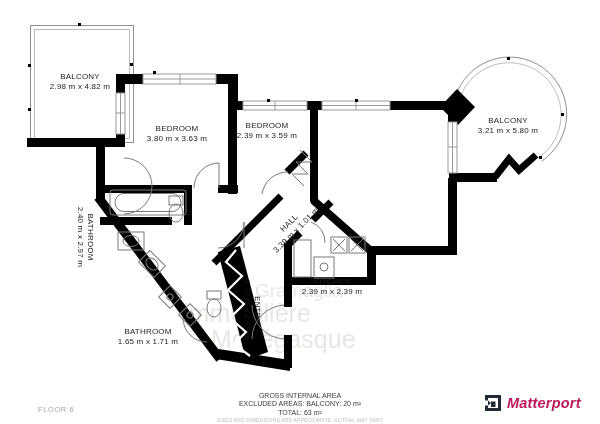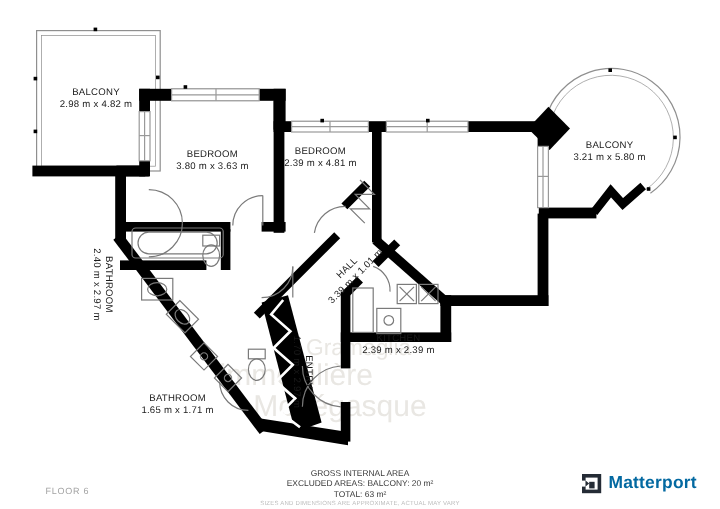--- a/index.html
+++ b/index.html
@@ -14,21 +14,21 @@
   #watermark{position:absolute;z-index:1;left:183px;top:281px;color:#e9e7e3;font-weight:normal;
              line-height:1.0;white-space:nowrap;}
   #watermark .w1{font-size:19px;margin-left:72px;}
   #watermark .w2{font-size:25px;margin-top:1px;}
   #watermark .w3{font-size:25px;margin-top:1px;margin-left:28px;}
   #footer-block{position:absolute;z-index:3;left:50%;transform:translateX(-50%);top:392px;
                 text-align:center;color:#3a3a3a;font-size:7px;line-height:1.18;white-space:nowrap;}
   #footer-block .disclaimer{font-size:5px;color:#bcbcbc;margin-top:1px;letter-spacing:.2px;}
   #floor-label{position:absolute;z-index:3;left:38px;top:405px;font-size:7.5px;color:#a3a3a3;letter-spacing:.6px;}
   #brand{position:absolute;z-index:3;left:484px;top:394px;display:flex;align-items:center;gap:5px;}
-  #brand .brand-text{font-size:14.5px;font-weight:bold;color:#0369a1;letter-spacing:.2px;}
+  #brand .brand-text{font-size:14.5px;font-weight:bold;color:#be185d;letter-spacing:.2px;font-style:italic;}
 </style>
 </head>
 <body>
 
 <div id="stage">
 
   <div id="watermark">
     <div class="w1">Gramaglia</div>
     <div class="w2">immobilière</div>
     <div class="w3">Monégasque</div>
@@ -201,21 +201,21 @@
     <span>2.98 m x 4.82 m</span>
   </div>
 
   <div class="lbl" style="left:177px;top:134px">
     <span>BEDROOM</span>
     <span>3.80 m x 3.63 m</span>
   </div>
 
   <div class="lbl" style="left:267px;top:131px">
     <span>BEDROOM</span>
-    <span>2.39 m x 4.81 m</span>
+    <span>2.39 m x 3.59 m</span>
   </div>
 
 
   <div class="lbl" style="left:508px;top:126px">
     <span>BALCONY</span>
     <span>3.21 m x 5.80 m</span>
   </div>
 
   <div class="lbl rot90" style="left:85px;top:237px">
     <span>BATHROOM</span>

